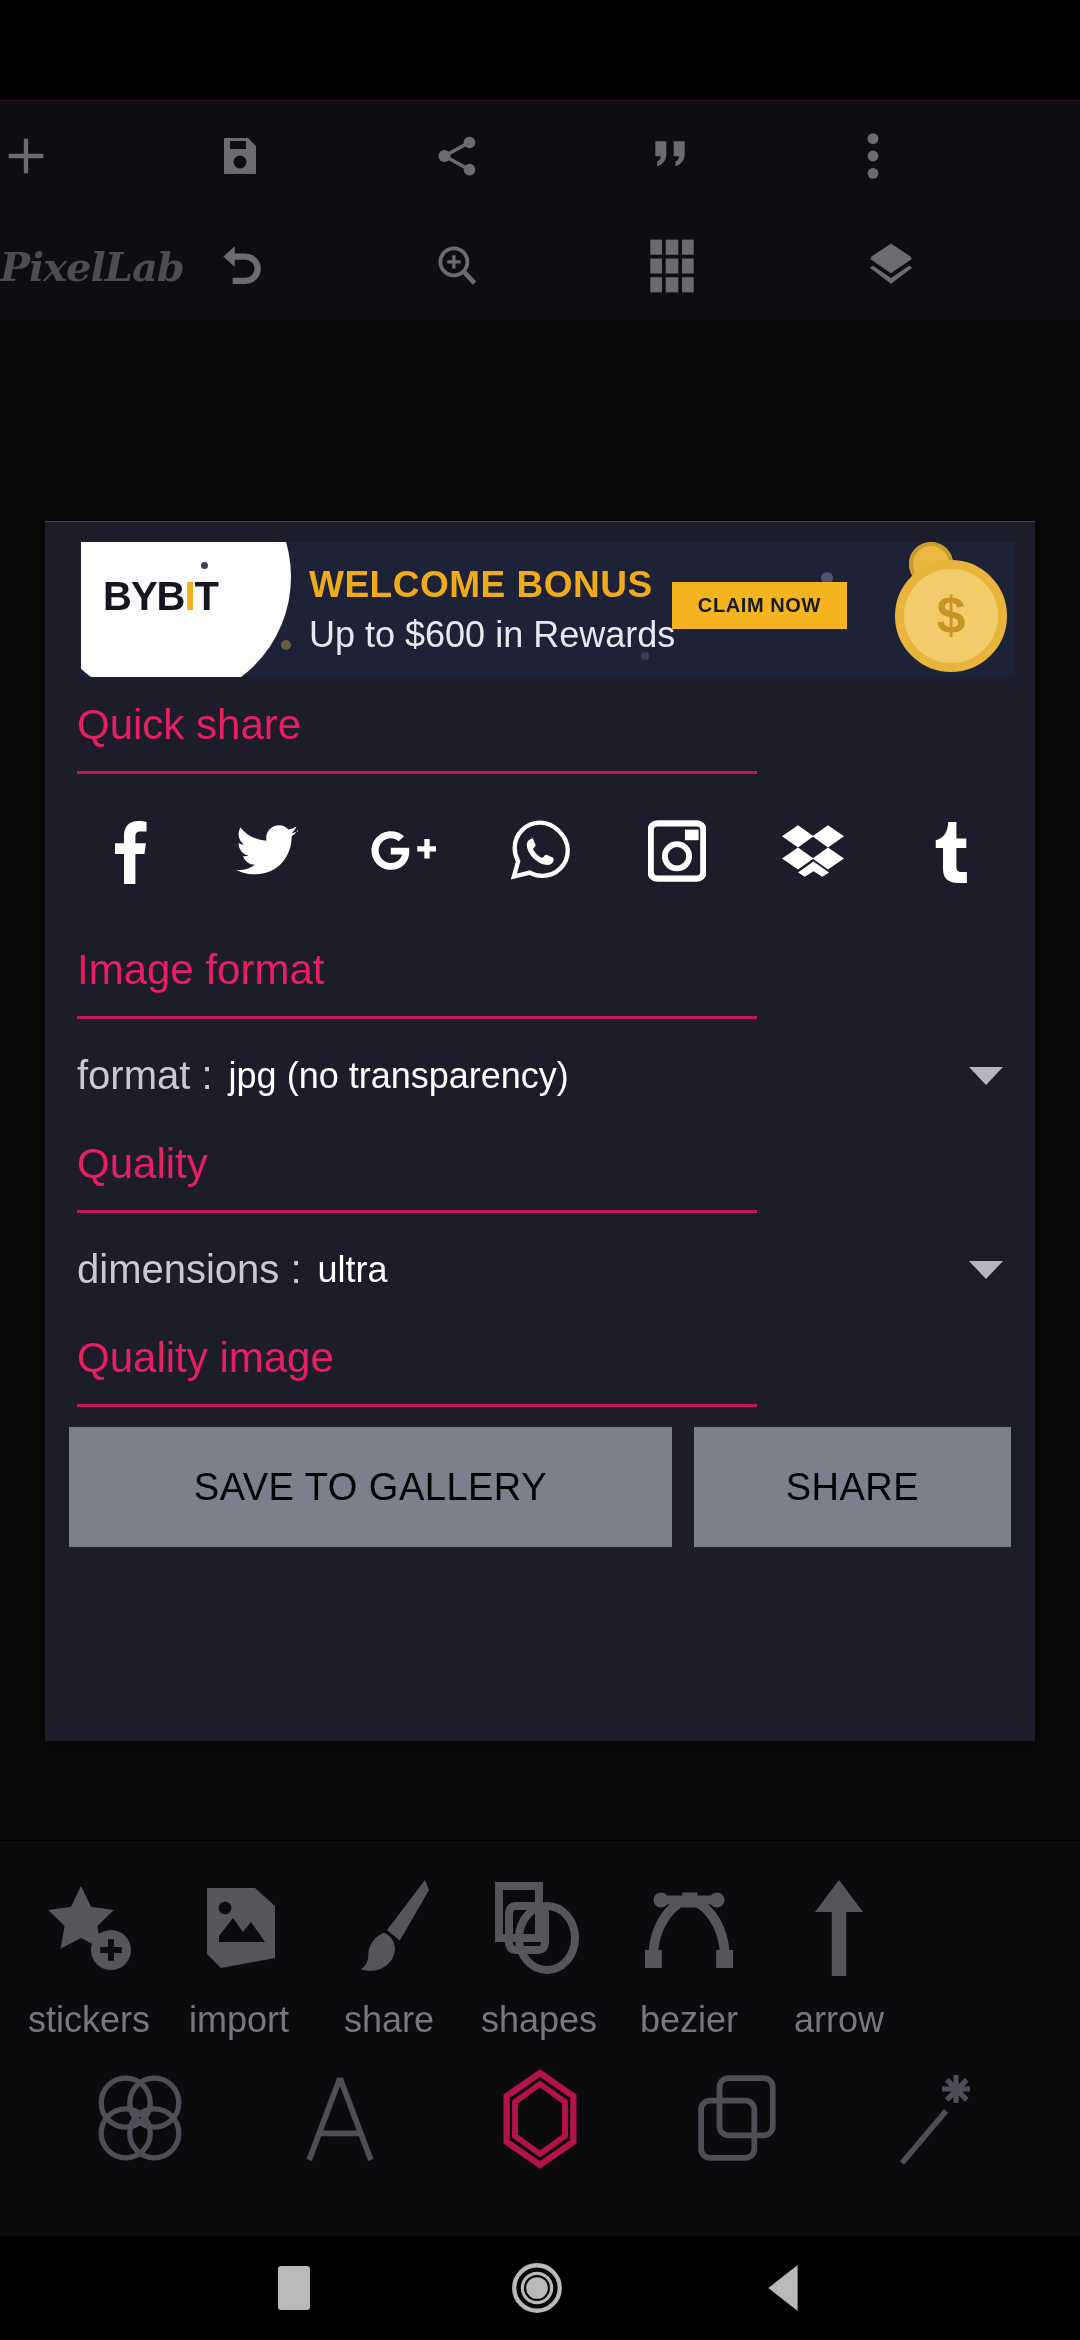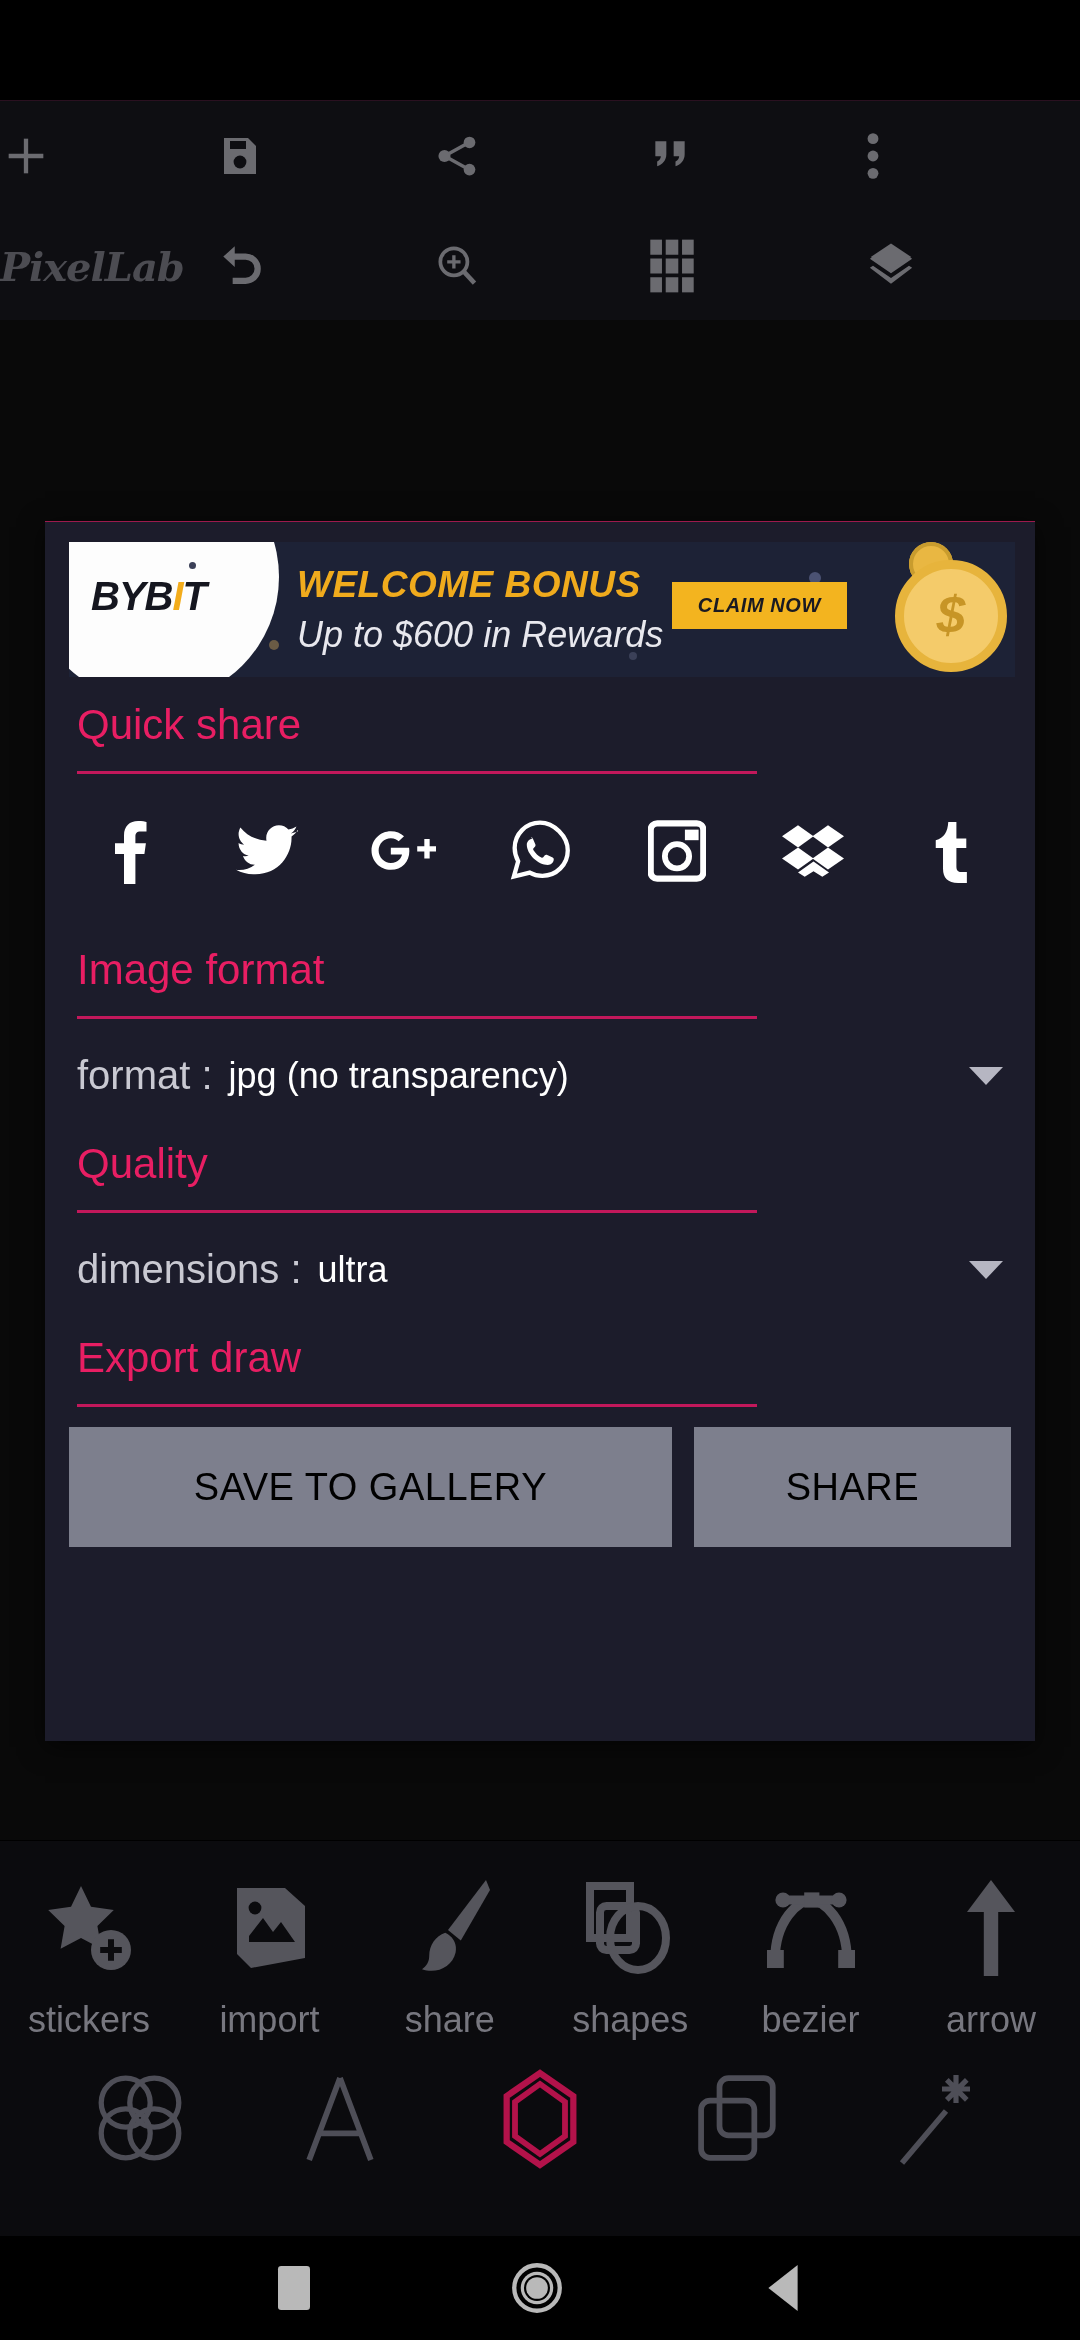--- a/index.html
+++ b/index.html
@@ -41,22 +41,22 @@
   .dialog {
     position:absolute; left:45px; top:521px; width:990px; height:1220px;
     background:#1c1c2b;
     border-top:1px solid #9c1a4d;
     box-shadow:0 6px 24px rgba(0,0,0,.6);
     overflow:hidden;
   }
 
   
   .ad-banner {
-    position:relative; margin:20px 20px 0 24px; height:135px;
-    background:#1d2236; overflow:hidden;font-style:italic;
+    position:relative; margin:20px 20px 0 36px; height:135px;
+    background:#1d2236; overflow:hidden;
   }
   .ad-white-circle {
     position:absolute; left:-40px; top:-90px; width:250px; height:250px;
     background:#fdfdfd; border-radius:50%;
   }
   .ad-logo {
     position:absolute; left:22px; top:32px;
     font-family:"Liberation Sans", sans-serif;
     font-weight:bold; font-size:40px; color:#15161f; letter-spacing:-1px;
     z-index:3;
@@ -126,21 +126,21 @@
     font-size:38px; letter-spacing:.5px;
     display:flex; align-items:center; justify-content:center;
     height:120px;
   }
   .btn-primary { flex:1.9; }
   .btn-secondary { flex:1; }
 
   
   .tools-area { position:absolute; left:0; top:1841px; width:1080px; height:395px; background:#0b0b0e; }
   .tools-row {
-    display:flex; align-items:flex-start; justify-content:space-between;
+    display:flex; align-items:flex-start; justify-content:flex-start;
     padding:32px 14px 0 14px;
   }
   .tool { width:150px; display:flex; flex-direction:column; align-items:center; gap:16px; }
   .tool-ic { height:110px; display:flex; align-items:center; justify-content:center; color:#55555c; }
   .tool-lbl { color:#77777f; font-size:36px; }
 
   .tools-row2 {
     display:flex; align-items:center; justify-content:space-around;
     padding:20px 40px 0 40px;
   }
@@ -347,21 +347,21 @@
       <div class="section-title">Quality</div>
       <div class="section-rule"></div>
     </div>
     <div class="setting-row">
       <span class="setting-label">dimensions :</span>
       <span class="setting-value">ultra</span>
       <span class="setting-caret"></span>
     </div>
 
     <div class="section">
-      <div class="section-title">Export draw</div>
+      <div class="section-title">Quality image</div>
       <div class="section-rule"></div>
     </div>
     <div class="btn-row">
       <div class="btn btn-primary">SAVE TO GALLERY</div>
       <div class="btn btn-secondary">SHARE</div>
     </div>
   </div>
 
   <div class="tools-area">
     <div class="tools-row">

